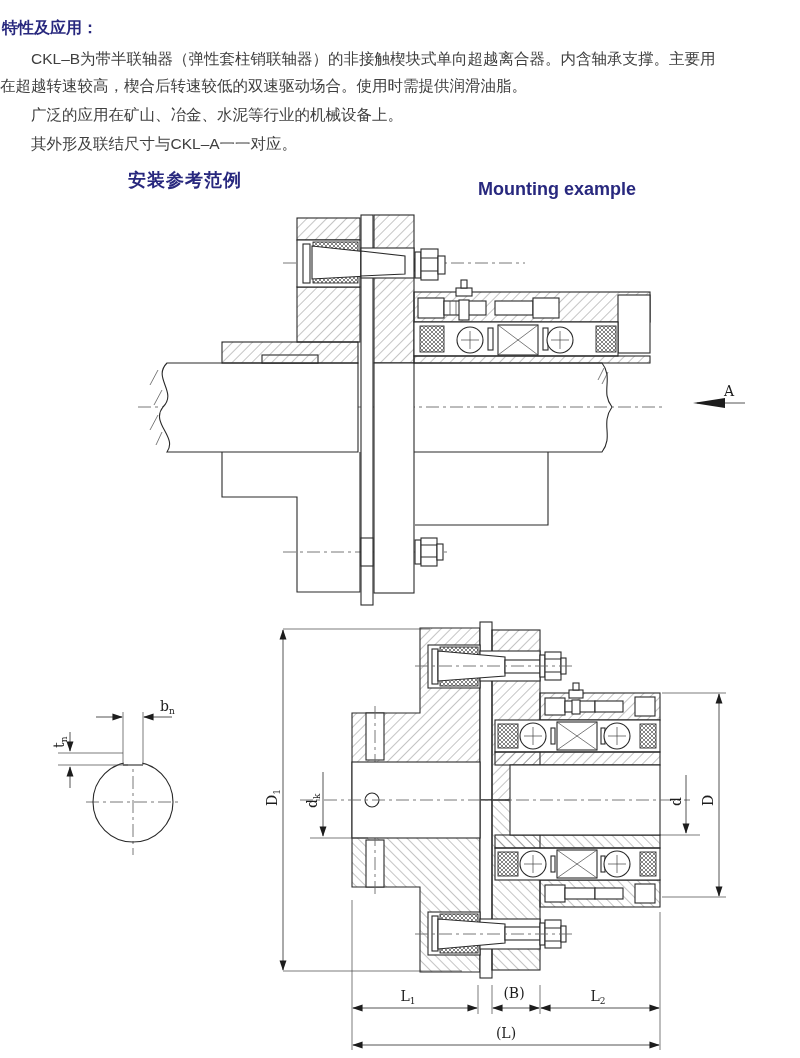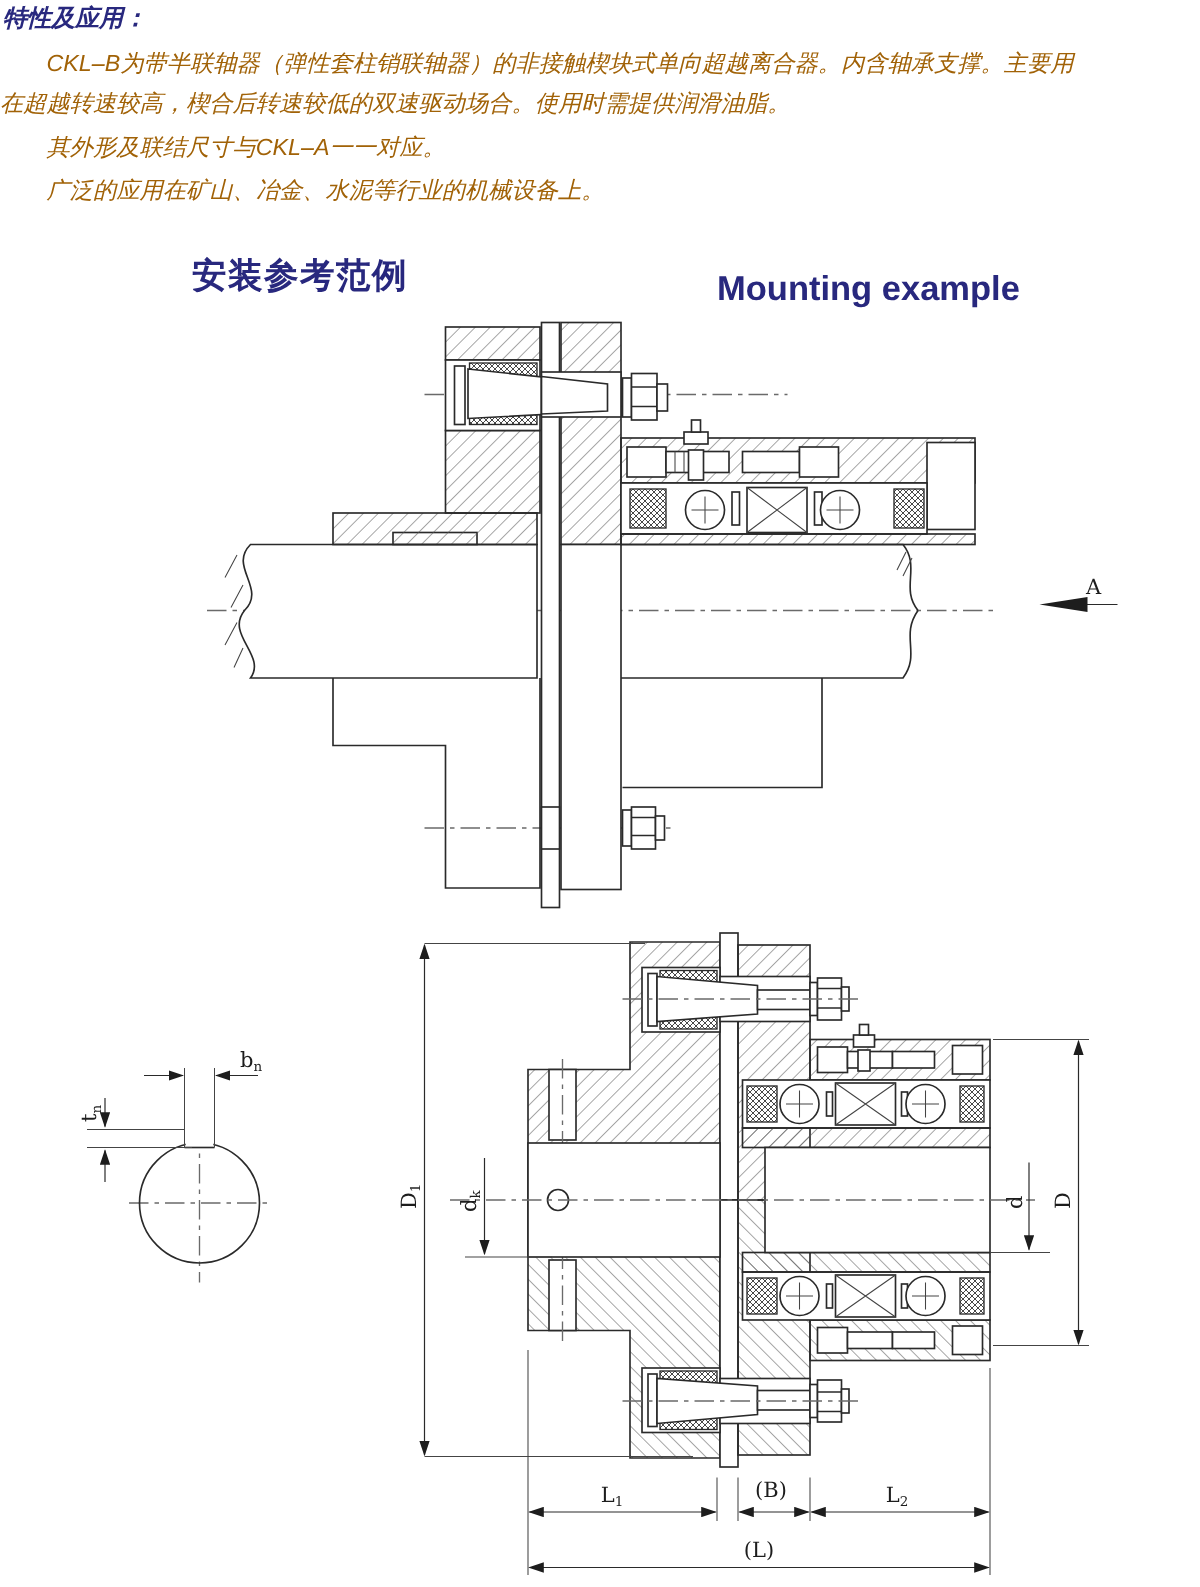--- a/index.html
+++ b/index.html
@@ -1,45 +1,45 @@
 <!DOCTYPE html>
 <html><head>
 <meta charset="utf-8">
 <style>
   html,body{margin:0;padding:0;}
   body{
     width:800px;height:1058px;position:relative;background:#fff;
     font-family:"Liberation Sans", sans-serif;overflow:hidden;
   }
-  .intro{position:absolute;top:0;left:0;width:716px;color:#111;font-style:italic;}
+  .intro{position:absolute;top:16px;left:0;width:716px;color:#111;}
   .intro-title{font-weight:bold;font-size:16px;color:#28287e;margin:2px 0 6px 2px;}
-  .intro p{margin:0 0 2px 0;font-size:15.5px;line-height:27px;text-indent:2em;color:#a16207;}
-  .sec-head{position:absolute;font-size:23px;font-weight:bold;color:#28287e;letter-spacing:1px;}
+  .intro p{margin:0 0 2px 0;font-size:15.5px;line-height:27px;text-indent:2em;color:#404040;}
+  .sec-head{position:absolute;font-size:18px;font-weight:bold;color:#28287e;letter-spacing:1px;}
   .sec-head.cn{left:128px;top:168px;}
   .sec-head.en{left:478px;top:179px;letter-spacing:0;}
   svg{position:absolute;left:0;top:0;}
   .ln{stroke:#2a2a2a;stroke-width:1.1;fill:#fff;}
   .lnn{stroke:#2a2a2a;stroke-width:1.1;fill:none;}
   .hz{stroke:#2a2a2a;stroke-width:1.1;fill:url(#h1);}
   .hz2{stroke:#2a2a2a;stroke-width:0.9;fill:url(#h2);}
   .cl{stroke:#6a6a6a;stroke-width:0.9;fill:none;stroke-dasharray:13 4 3 4;}
   .dim{stroke:#2a2a2a;stroke-width:0.8;fill:none;}
   .thin{stroke:#444;stroke-width:0.7;fill:none;}
   .dlab{font-family:"DejaVu Serif", serif;font-size:14px;fill:#1d1d1d;}
   .dlab .sub{font-size:9px;}
   .alab{font-family:"DejaVu Serif", serif;font-size:14px;fill:#1d1d1d;}
 </style>
 </head>
 <body>
 
 <div class="intro">
   <div class="intro-title">特性及应用：</div>
   <p>CKL–B为带半联轴器（弹性套柱销联轴器）的非接触楔块式单向超越离合器。内含轴承支撑。主要用在超越转速较高，楔合后转速较低的双速驱动场合。使用时需提供润滑油脂。</p>
+  <p>广泛的应用在矿山、冶金、水泥等行业的机械设备上。</p>
   <p>其外形及联结尺寸与CKL–A一一对应。</p>
-  <p>广泛的应用在矿山、冶金、水泥等行业的机械设备上。</p>
 </div>
 
 <div class="sec-head cn">安装参考范例</div>
 <div class="sec-head en">Mounting example</div>
 
 <svg width="800" height="1058" viewBox="0 0 800 1058">
   <defs>
     <pattern id="h1" width="7" height="7" patternTransform="rotate(45)" patternUnits="userSpaceOnUse">
       <line x1="0" y1="0" x2="0" y2="7" stroke="#555" stroke-width="0.7"></line>
     </pattern>

